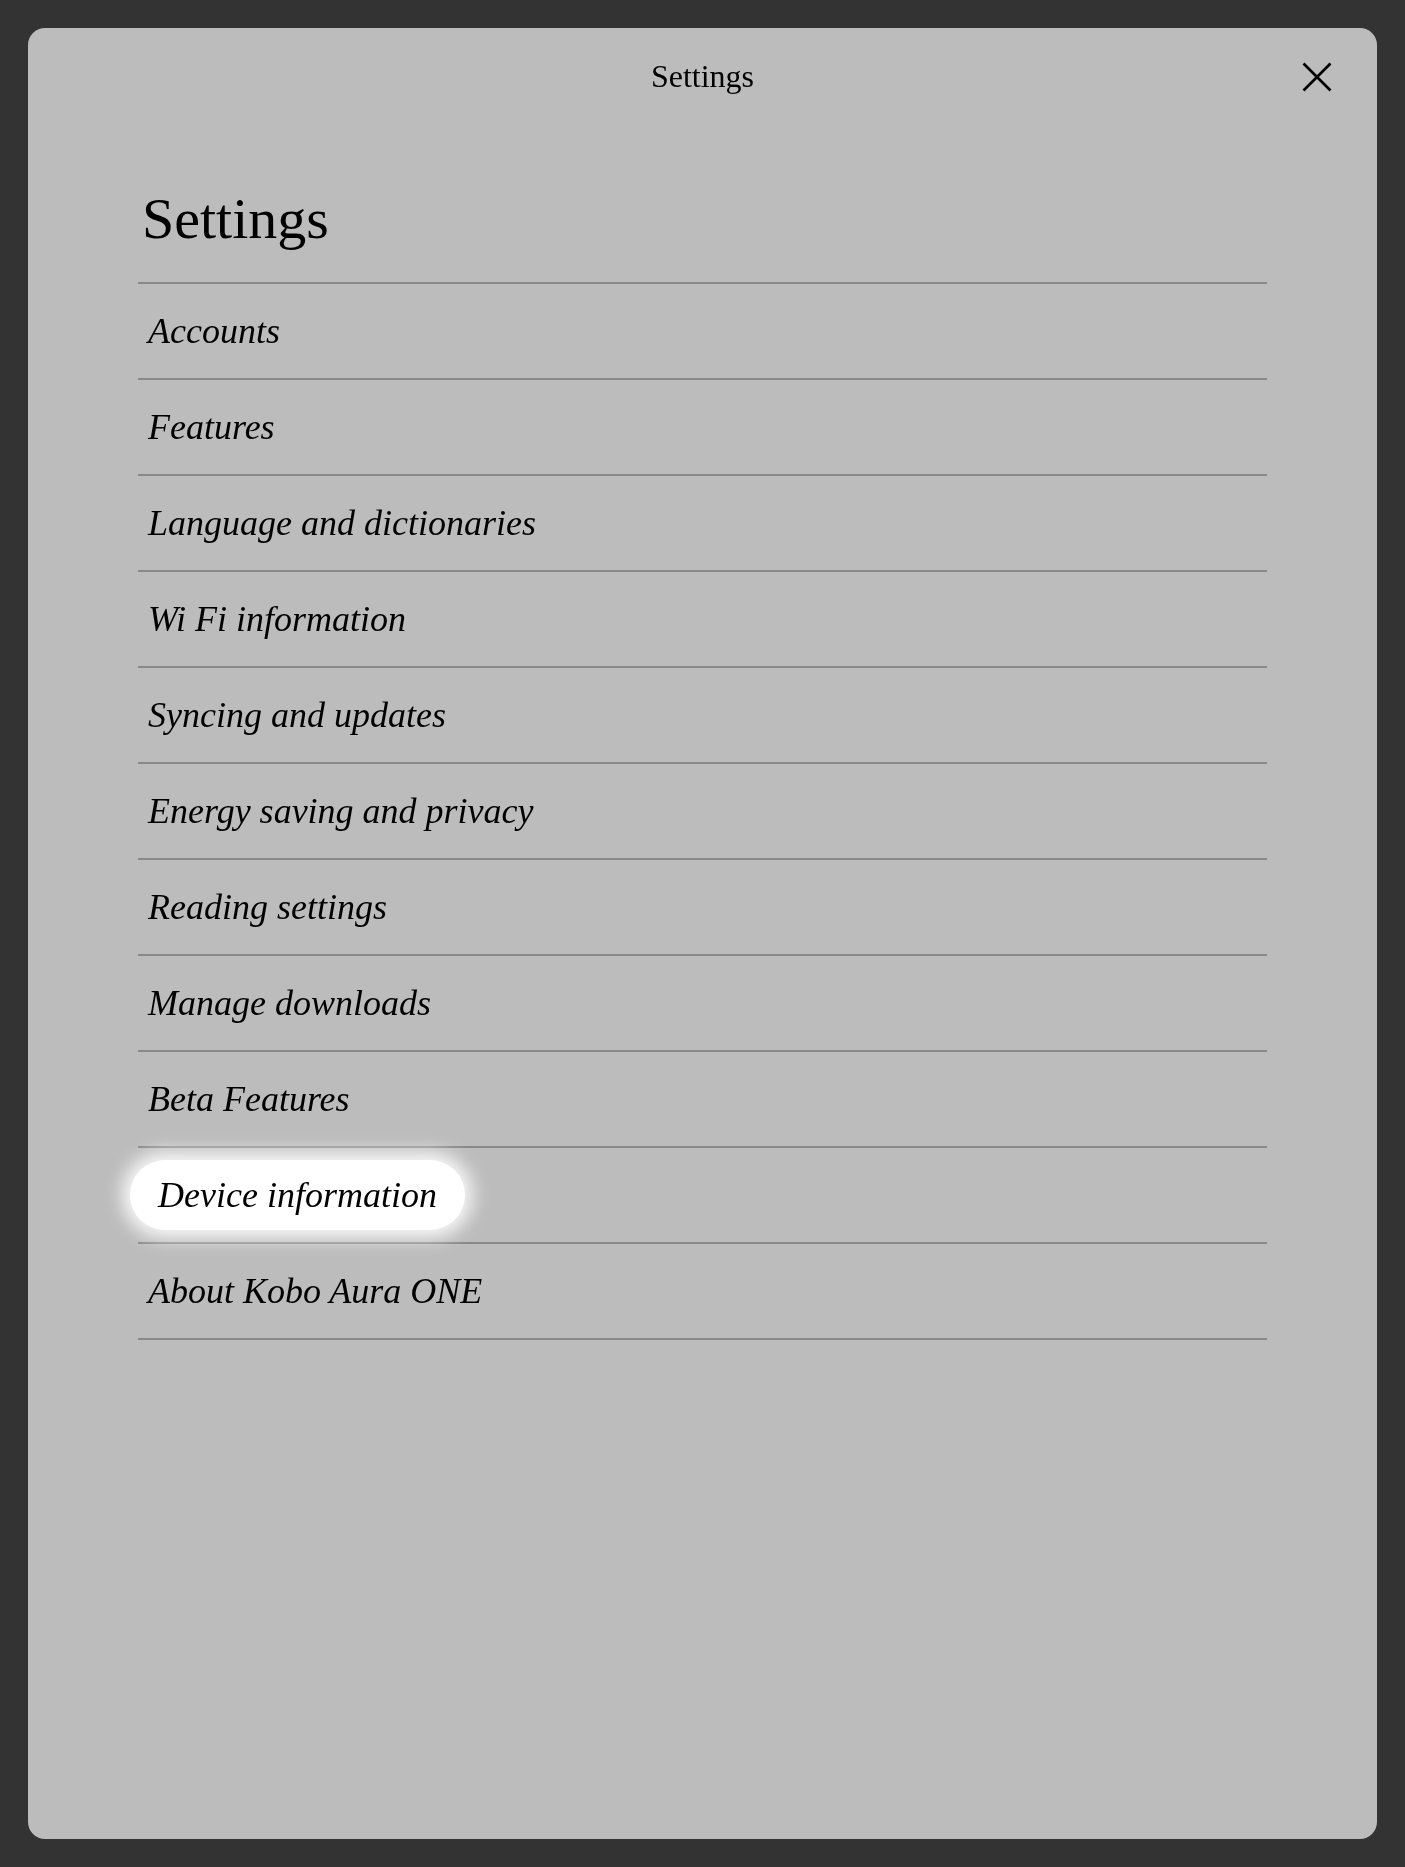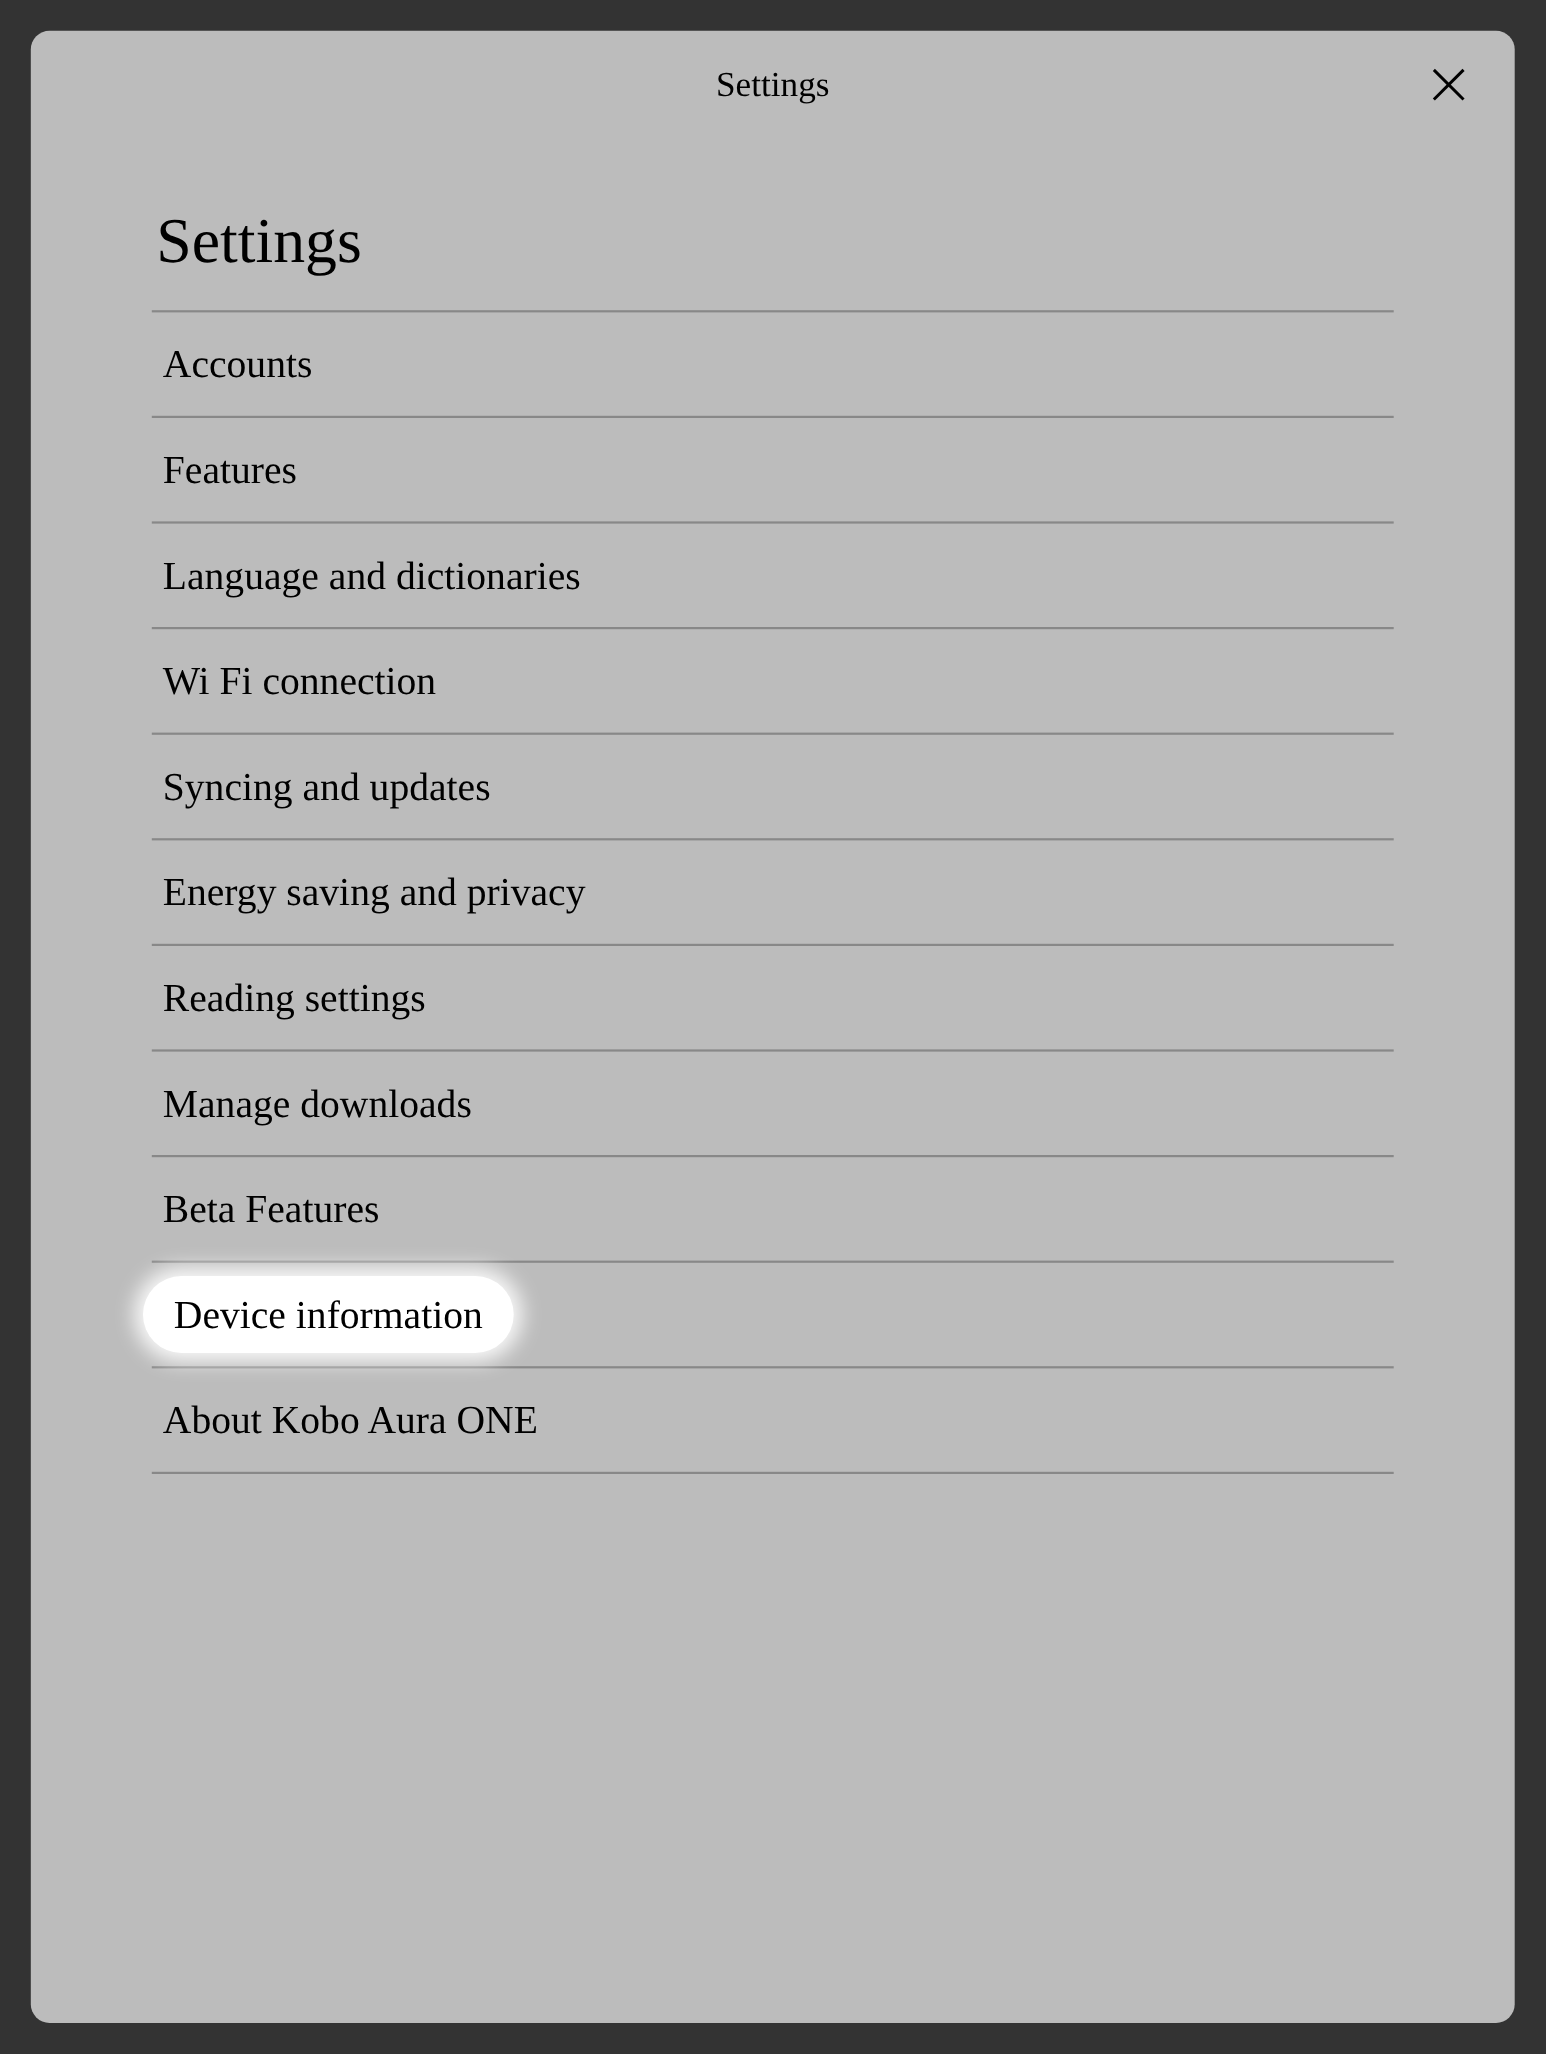--- a/index.html
+++ b/index.html
@@ -63,20 +63,21 @@
       list-style: none;
       border-top: 2px solid #888;
     }
     .settings-item {
       border-bottom: 2px solid #888;
       padding: 26px 10px;
       cursor: pointer;
     }
     .settings-item-label {
       font-size: 36px;
+      font-style: italic;
       color: #000;
       display: inline-block;
     }
     .settings-item.highlighted .settings-item-label {
       background: #ffffff;
       border-radius: 50px;
       padding: 14px 28px;
       margin: -14px -18px;
       box-shadow: 0 0 18px 8px rgba(255,255,255,0.9);
       text-align: right;
@@ -95,21 +96,21 @@
       </svg>
     </div>
   </div>
 
   <div class="content">
     <h1 class="page-heading">Settings</h1>
     <ul class="settings-list">
         <li class="settings-item"><span class="settings-item-label">Accounts</span></li>
         <li class="settings-item"><span class="settings-item-label">Features</span></li>
         <li class="settings-item"><span class="settings-item-label">Language and dictionaries</span></li>
-        <li class="settings-item"><span class="settings-item-label">Wi Fi connection</span></li>
+        <li class="settings-item"><span class="settings-item-label">Wi Fi information</span></li>
         <li class="settings-item"><span class="settings-item-label">Syncing and updates</span></li>
         <li class="settings-item"><span class="settings-item-label">Energy saving and privacy</span></li>
         <li class="settings-item"><span class="settings-item-label">Reading settings</span></li>
         <li class="settings-item"><span class="settings-item-label">Manage downloads</span></li>
         <li class="settings-item"><span class="settings-item-label">Beta Features</span></li>
         <li class="settings-item highlighted"><span class="settings-item-label">Device information</span></li>
         <li class="settings-item"><span class="settings-item-label">About Kobo Aura ONE</span></li>
       </ul>
   </div>
 </div>

